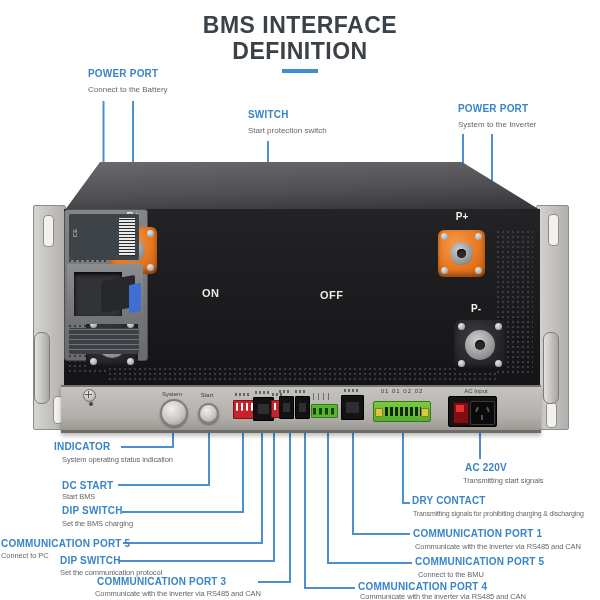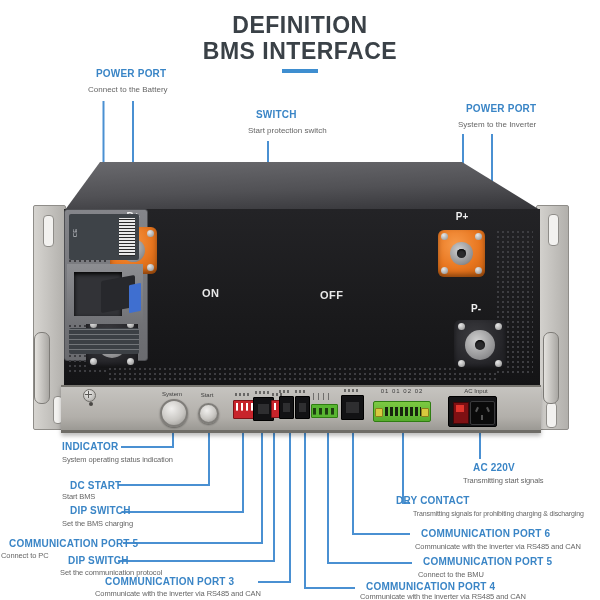--- a/index.html
+++ b/index.html
@@ -5,21 +5,21 @@
   html,body{margin:0;padding:0;background:#fff;}
   #stage{position:relative;width:600px;height:600px;background:#fff;overflow:hidden;
          font-family:"Liberation Sans",sans-serif;}
   .abs{position:absolute;}
   
   .title{left:0;top:12px;width:600px;text-align:center;color:#3a4147;
          font-size:23px;font-weight:bold;line-height:26px;letter-spacing:.5px;}
   .title-underline{left:282px;top:69px;width:36px;height:4px;background:#3e8ed0;}
   
   .co-label{position:absolute;color:#3a85c6;font-weight:bold;font-size:10px;
-            line-height:11px;white-space:nowrap;letter-spacing:.2px;margin-left:8px;}
+            line-height:11px;white-space:nowrap;letter-spacing:.2px;}
   .co-desc{position:absolute;color:#666;font-size:8px;line-height:9px;white-space:nowrap;}
   .co-desc.sm{font-size:7.5px;letter-spacing:-.1px;}
   .co-desc.xs{font-size:7px;letter-spacing:-.15px;}
   
   .topface{left:60px;top:162px;width:485px;height:48px;
            background:linear-gradient(178deg,#6a6a6e 0%,#515155 55%,#333337 100%);
            clip-path:polygon(40px 0,402px 0,480px 48px,5px 48px);}
   .ear{top:205px;width:31px;height:223px;background:linear-gradient(90deg,#d6d4d0,#b2b0ac);
        border:1px solid #8f8d89;border-radius:2px;}
   .ear-slot{position:absolute;background:#f2f1ef;border:1px solid #8f8d89;border-radius:4px;}
@@ -100,22 +100,22 @@
   .screw:after{left:4px;top:1px;width:1px;height:7px;}
   svg.lines{position:absolute;left:0;top:0;pointer-events:none;}
   svg.lines polyline{fill:none;stroke:#4a90d2;stroke-width:2;}
 </style>
 </head>
 <body>
 
 <div id="stage">
 
   <div class="abs title">
+    <div>BMS INTERFACE</div>
     <div>DEFINITION</div>
-    <div>BMS INTERFACE</div>
   </div>
   <div class="abs title-underline"></div>
 
   <svg class="lines" width="600" height="600">
     <polyline points="103.5,101 103.5,304"></polyline>
     <polyline points="133,101 133,210"></polyline>
     <polyline points="268,141 268,224"></polyline>
     <polyline points="463,134 463,210"></polyline>
     <polyline points="492,134 492,318"></polyline>
     <polyline points="121,447 173,447 173,428"></polyline>
@@ -287,24 +287,24 @@
 
   <div class="co-label" style="left:60px;top:555px">DIP SWITCH</div>
   <div class="co-desc sm" style="left:60px;top:568px">Set the communication protocol</div>
 
   <div class="co-label" style="left:97px;top:576px">COMMUNICATION PORT 3</div>
   <div class="co-desc sm" style="left:95px;top:589px">Communicate with the inverter via RS485 and CAN</div>
 
   <div class="co-label" style="left:465px;top:462px">AC 220V</div>
   <div class="co-desc sm" style="left:463px;top:476px">Transmitting start signals</div>
 
-  <div class="co-label" style="left:388px;top:495px">DRY CONTACT</div>
+  <div class="co-label" style="left:412px;top:495px">DRY CONTACT</div>
   <div class="co-desc xs" style="left:413px;top:509px">Transmitting signals for prohibiting charging &amp; discharging</div>
 
-  <div class="co-label" style="left:413px;top:528px">COMMUNICATION PORT 6</div>
+  <div class="co-label" style="left:413px;top:528px">COMMUNICATION PORT 1</div>
   <div class="co-desc sm" style="left:415px;top:542px">Communicate with the inverter via RS485 and CAN</div>
 
   <div class="co-label" style="left:415px;top:556px">COMMUNICATION PORT 5</div>
   <div class="co-desc sm" style="left:418px;top:570px">Connect to the BMU</div>
 
   <div class="co-label" style="left:358px;top:581px">COMMUNICATION PORT 4</div>
   <div class="co-desc sm" style="left:360px;top:592px">Communicate with the inverter via RS485 and CAN</div>
 
 </div>
 

